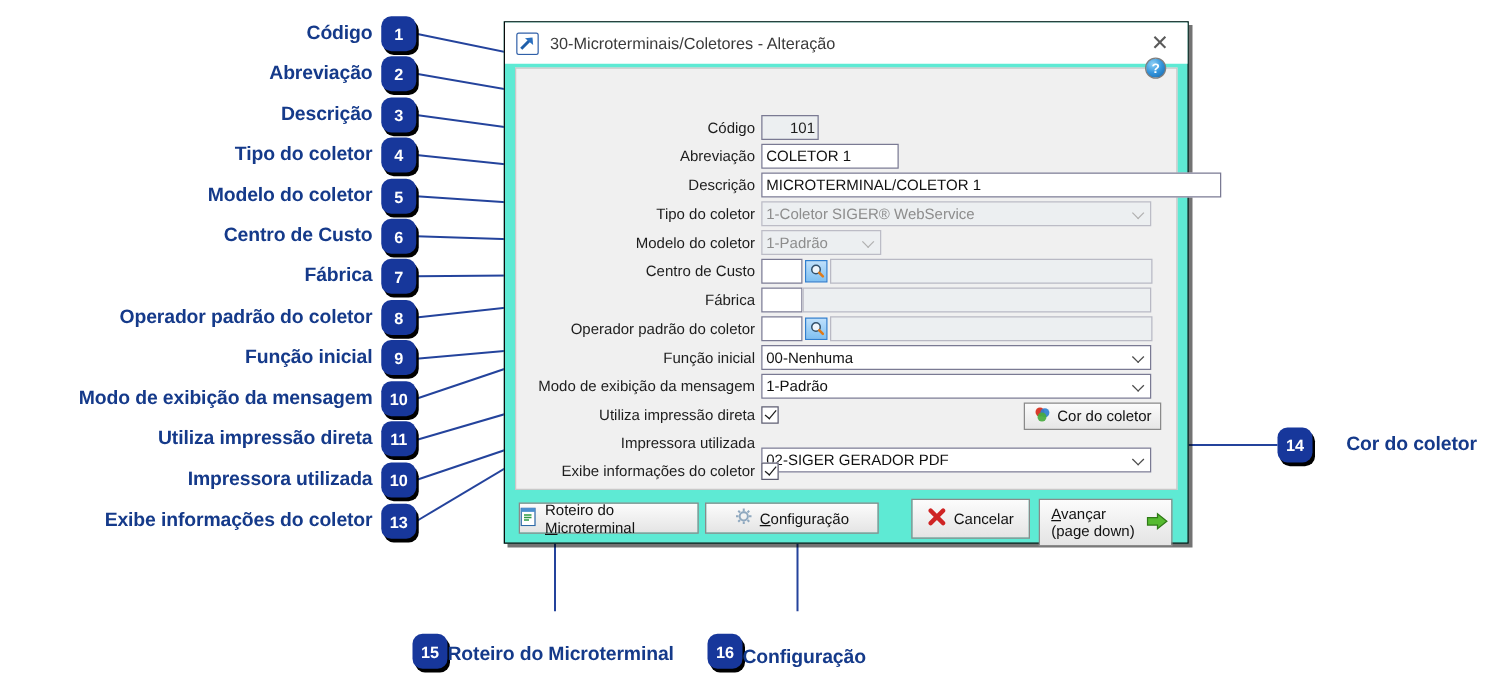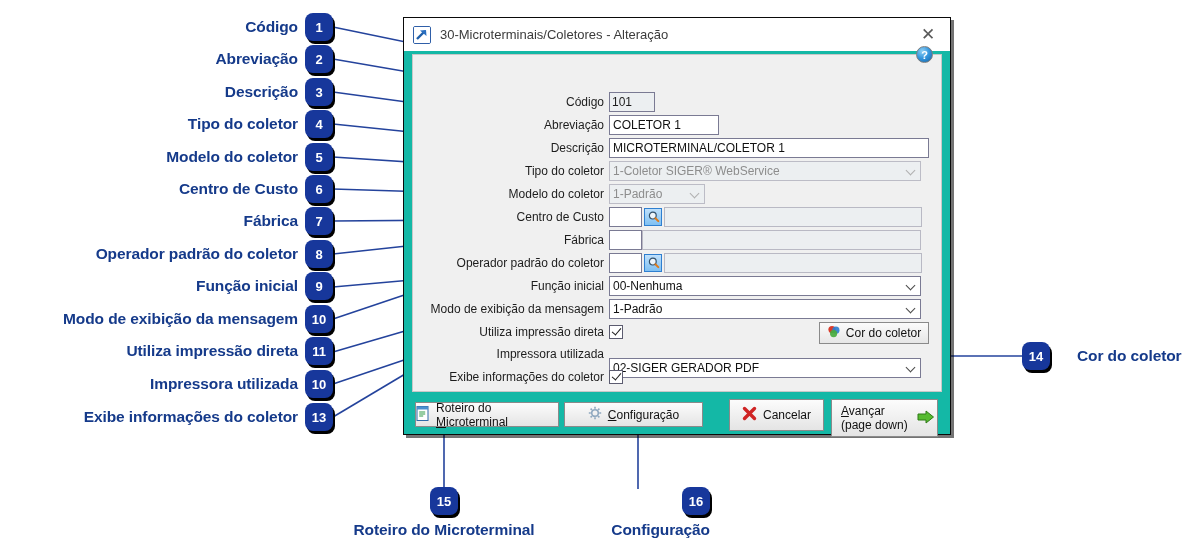--- a/index.html
+++ b/index.html
@@ -30,32 +30,32 @@
     background:#17379b;
     color:#ffffff;
     font-weight:bold;
     font-size:13px;
     display:flex;align-items:center;justify-content:center;
     box-shadow:2px 3px 0 #000000;
     flex:0 0 auto;
   }
   .callout.left .ctext{ margin-right:7px; text-align:right;}
   .callout.right .ctext{ margin-left:7px;}
-  .callout.below{ flex-direction:column; height:auto;}
+  .callout.below{ flex-direction:row; height:auto;margin-top:20px;}
   .callout.below .ctext{ margin-top:6px;}
 
   
   #leaders{position:absolute;left:0;top:0;width:1194px;height:557px;pointer-events:none;}
 
   
   #dialog{
     position:absolute;
     left:403px;top:17px;
     width:548px;height:418px;
-    background:#14b8a6;
+    background:#5eead4;
     border:1px solid #0a0a0a;
     box-shadow:3px 3px 0 rgba(0,0,0,0.55);
     box-sizing:border-box;
   }
   #titlebar{
     height:33px;
     background:#ffffff;
     display:flex;align-items:center;
     padding:0 0 0 9px;
     box-sizing:border-box;
@@ -121,21 +121,21 @@
     height:20px;
     border:1px solid #7a7a93;
     background:#ffffff;
     font-size:12px;
     color:#111111;
     padding:1px 3px;
     display:flex;align-items:center;
     font-family:"Liberation Sans", sans-serif;
   }
   .inp.ro{ background:#eceff1; color:#1d1d1d;}
-  .inp.num{ justify-content:flex-end; padding-right:22px;}
+  .inp.num{ justify-content:flex-end; padding-right:2px;}
   .inp.disabled{ background:#eceff1; color:#8d8d8d; border-color:#bcbcc6;}
   .inp.grey{ background:#eceff1; border-color:#b9b9c4;}
 
   .combo{
     position:relative;
     padding-right:8px;
   }
   .combo .arrow{
     position:absolute;right:4px;top:50%;
     width:9px;height:9px;
@@ -345,21 +345,21 @@
       <span class="inp ro num" style="width:46px;">101</span>
     </div>
 
     <div class="row" style="top:59px;">
       <span class="lbl">Abreviação</span>
       <span class="inp" style="width:110px;">COLETOR 1</span>
     </div>
 
     <div class="row" style="top:82px;">
       <span class="lbl">Descrição</span>
-      <span class="inp" style="width:320px;">MICROTERMINAL/COLETOR 1</span>
+      <span class="inp" style="width:368px;">MICROTERMINAL/COLETOR 1</span>
     </div>
 
     <div class="row" style="top:105px;">
       <span class="lbl">Tipo do coletor</span>
       <span class="inp combo disabled" style="width:312px;">
         <span>1-Coletor SIGER® WebService</span>
         <span class="arrow"></span>
       </span>
     </div>
 

